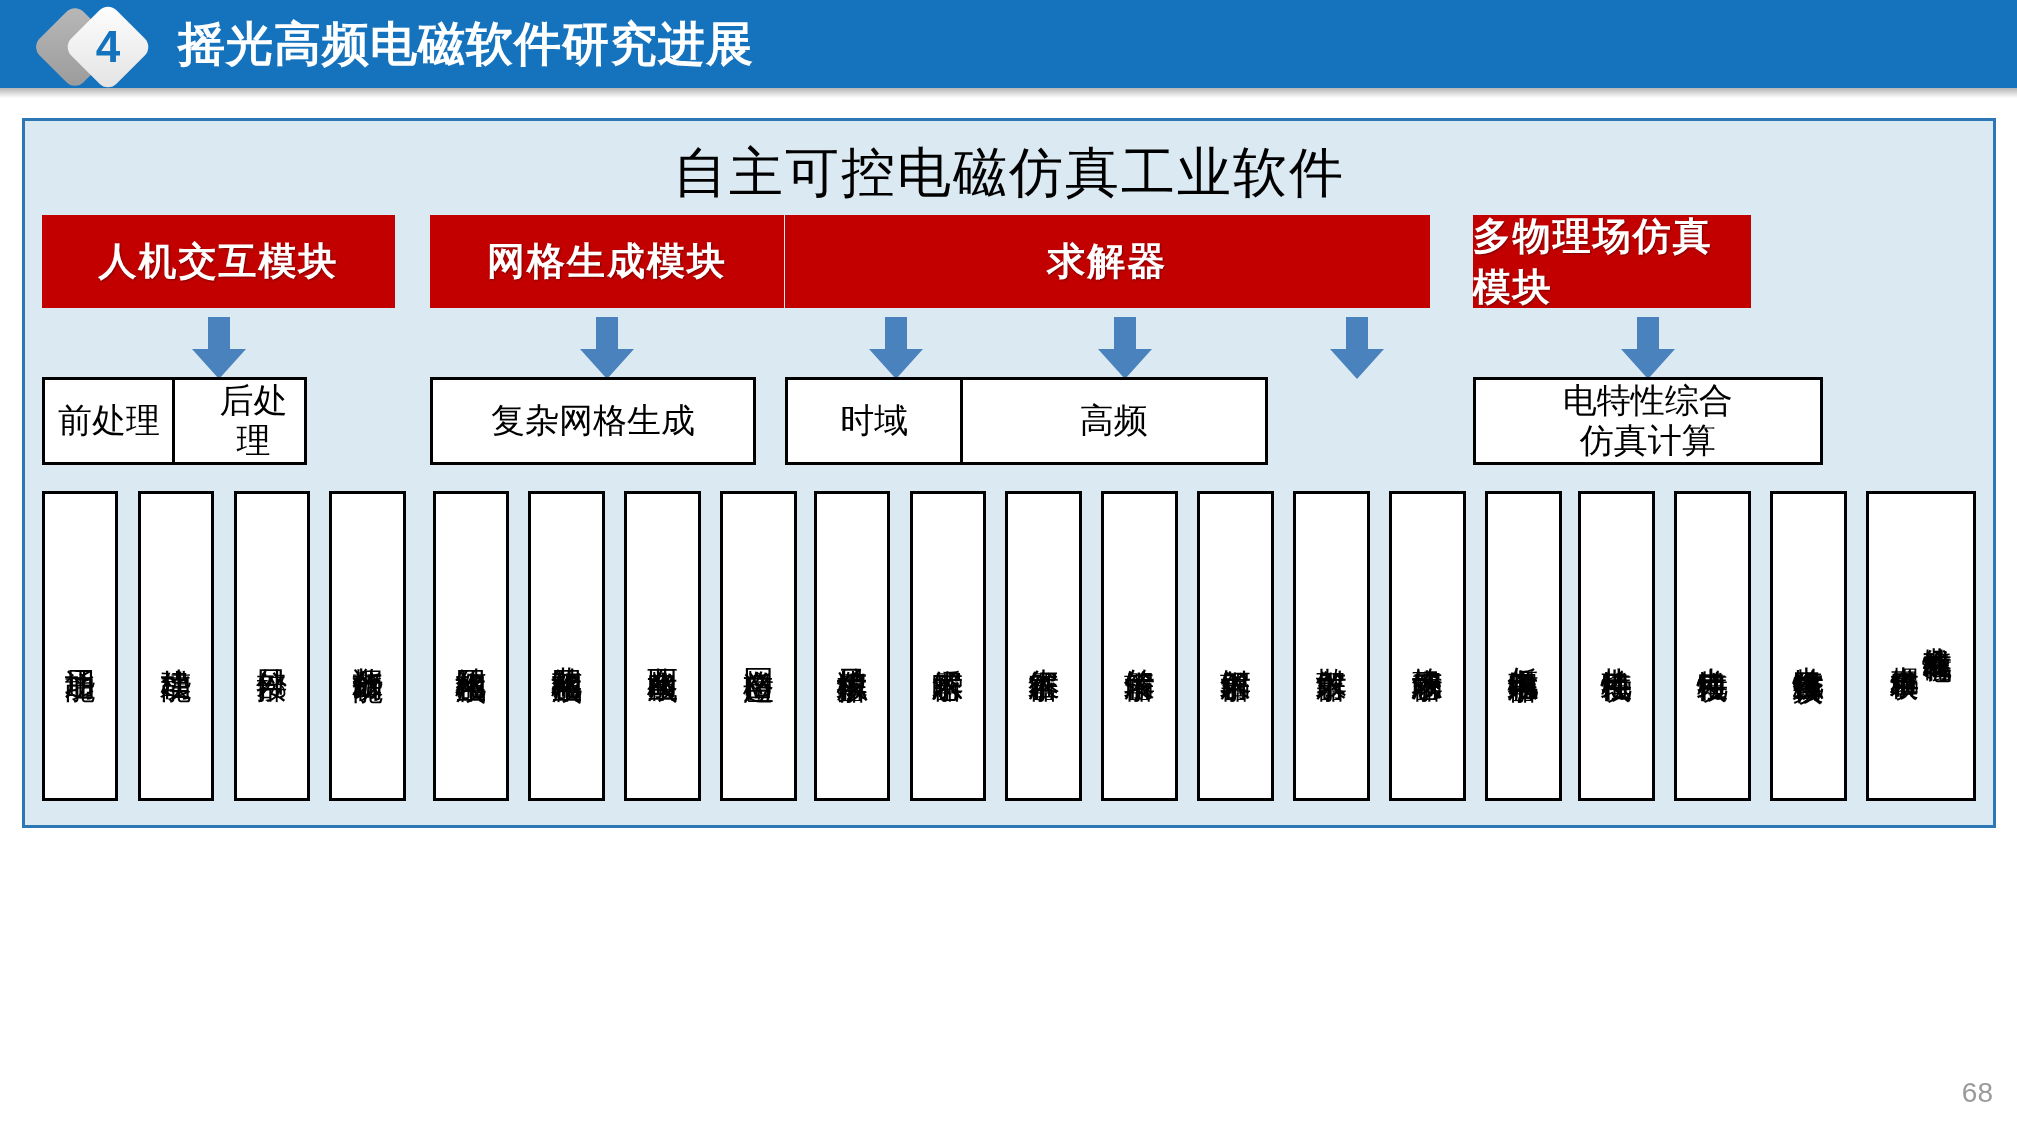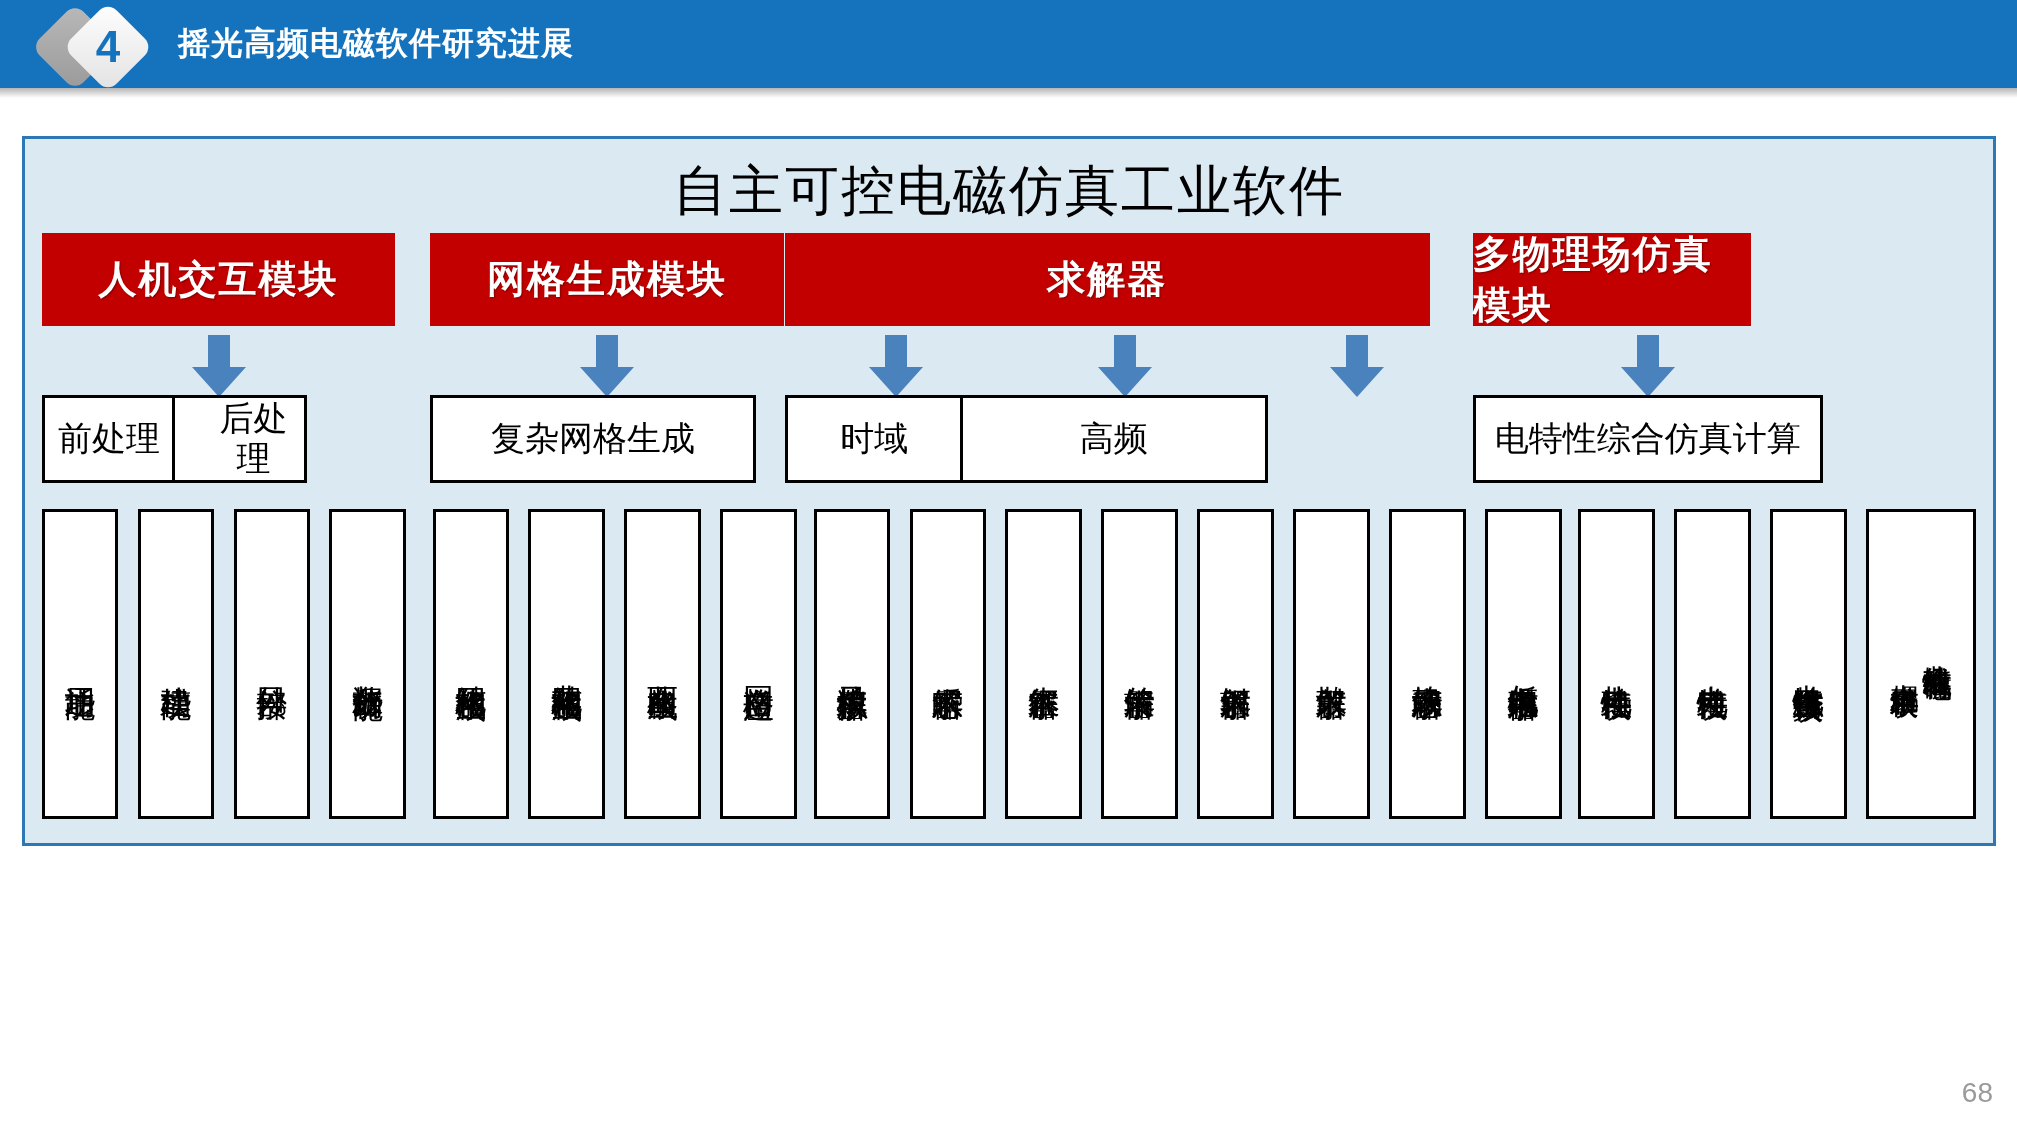--- a/index.html
+++ b/index.html
@@ -42,27 +42,27 @@
   }
   .badge-num {
     position: absolute; left: 38px; top: 9px;
     width: 64px; height: 64px;
     display: flex; align-items: center; justify-content: center;
     color: #1573be; font-size: 44px; font-weight: bold; line-height: 1;
   }
   .header-title {
     position: absolute; left: 178px; top: 50%;
     transform: translateY(-50%);
-    color: #ffffff; font-size: 32px; font-weight: bold;
+    color: #ffffff; font-size: 47px; font-weight: bold;
     letter-spacing: 1px; white-space: nowrap;
   }
 
   
   .panel {
-    position: absolute; left: 22px; top: 136px;
+    position: absolute; left: 22px; top: 118px;
     width: 1974px; height: 710px;
     background: #dbe9f2;
     border: 3px solid #2e77b5;
   }
   .panel-title {
     position: absolute; left: 0; top: 16px; width: 100%;
     text-align: center; font-size: 54px; color: #000;
     font-family: "DejaVu Sans", "Liberation Sans", sans-serif;
     letter-spacing: 2px;
   }
@@ -181,21 +181,21 @@
     </div>
 
     <div class="wbox" style="left: 16.7795px; top: 256px; width: 134.236px; height: 88px;">前处理</div>
     <div class="wbox" style="left: 147.42px; top: 256px; width: 134.236px; height: 88px; padding-left: 28px;">后处理</div>
 
     <div class="wbox" style="left: 405.106px; top: 256px; width: 326.002px; height: 88px;">复杂网格生成</div>
 
     <div class="wbox" style="left: 759.873px; top: 256px; width: 178.582px; height: 88px;">时域</div>
     <div class="wbox" style="left: 934.86px; top: 256px; width: 308.024px; height: 88px;">高频</div>
 
-    <div class="wbox" style="left: 1447.83px; top: 256px; width: 349.973px; height: 88px; flex-direction: row;">
+    <div class="wbox" style="left: 1447.83px; top: 256px; width: 349.973px; height: 88px; flex-direction: column;">
       <span>电特性综合</span>
       <span>仿真计算</span>
     </div>
 
     <div class="vbox" style="left: 16.7795px; top: 370px; width: 76.7065px; height: 310px;">
       <span class="vtext">通用功能</span>
     </div>
     <div class="vbox" style="left: 112.663px; top: 370px; width: 76.7065px; height: 310px;">
       <span class="vtext">建模功能</span>
     </div>

